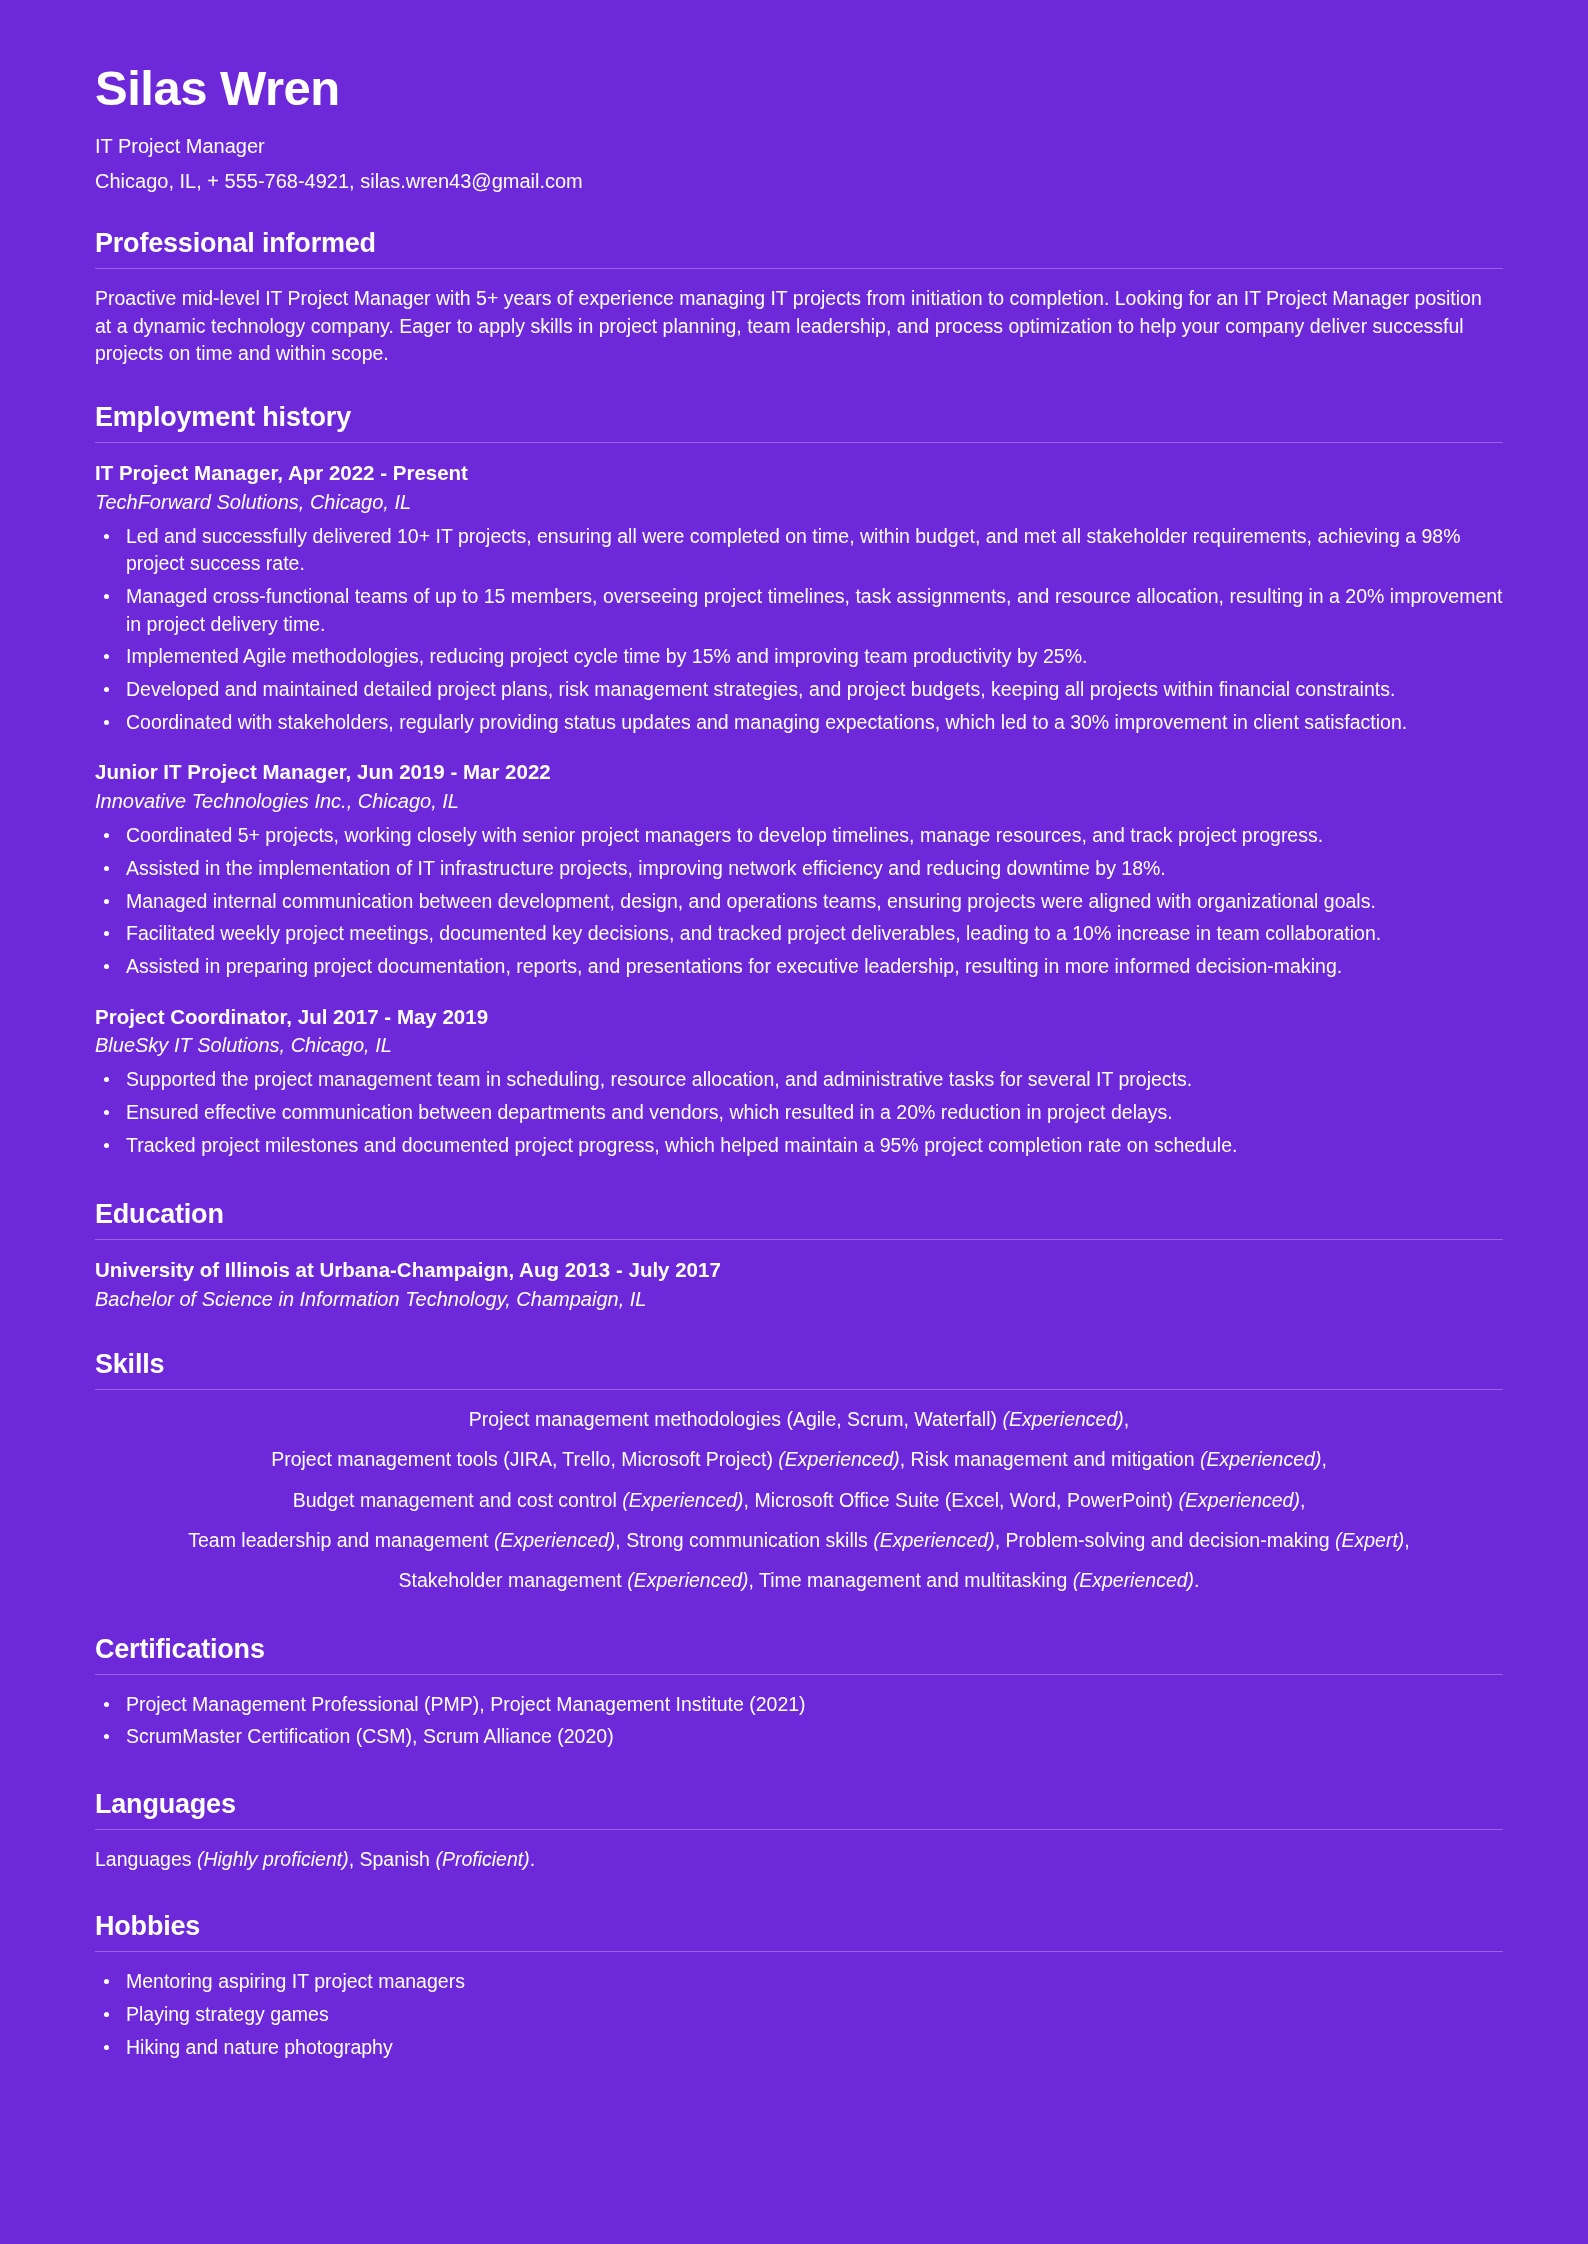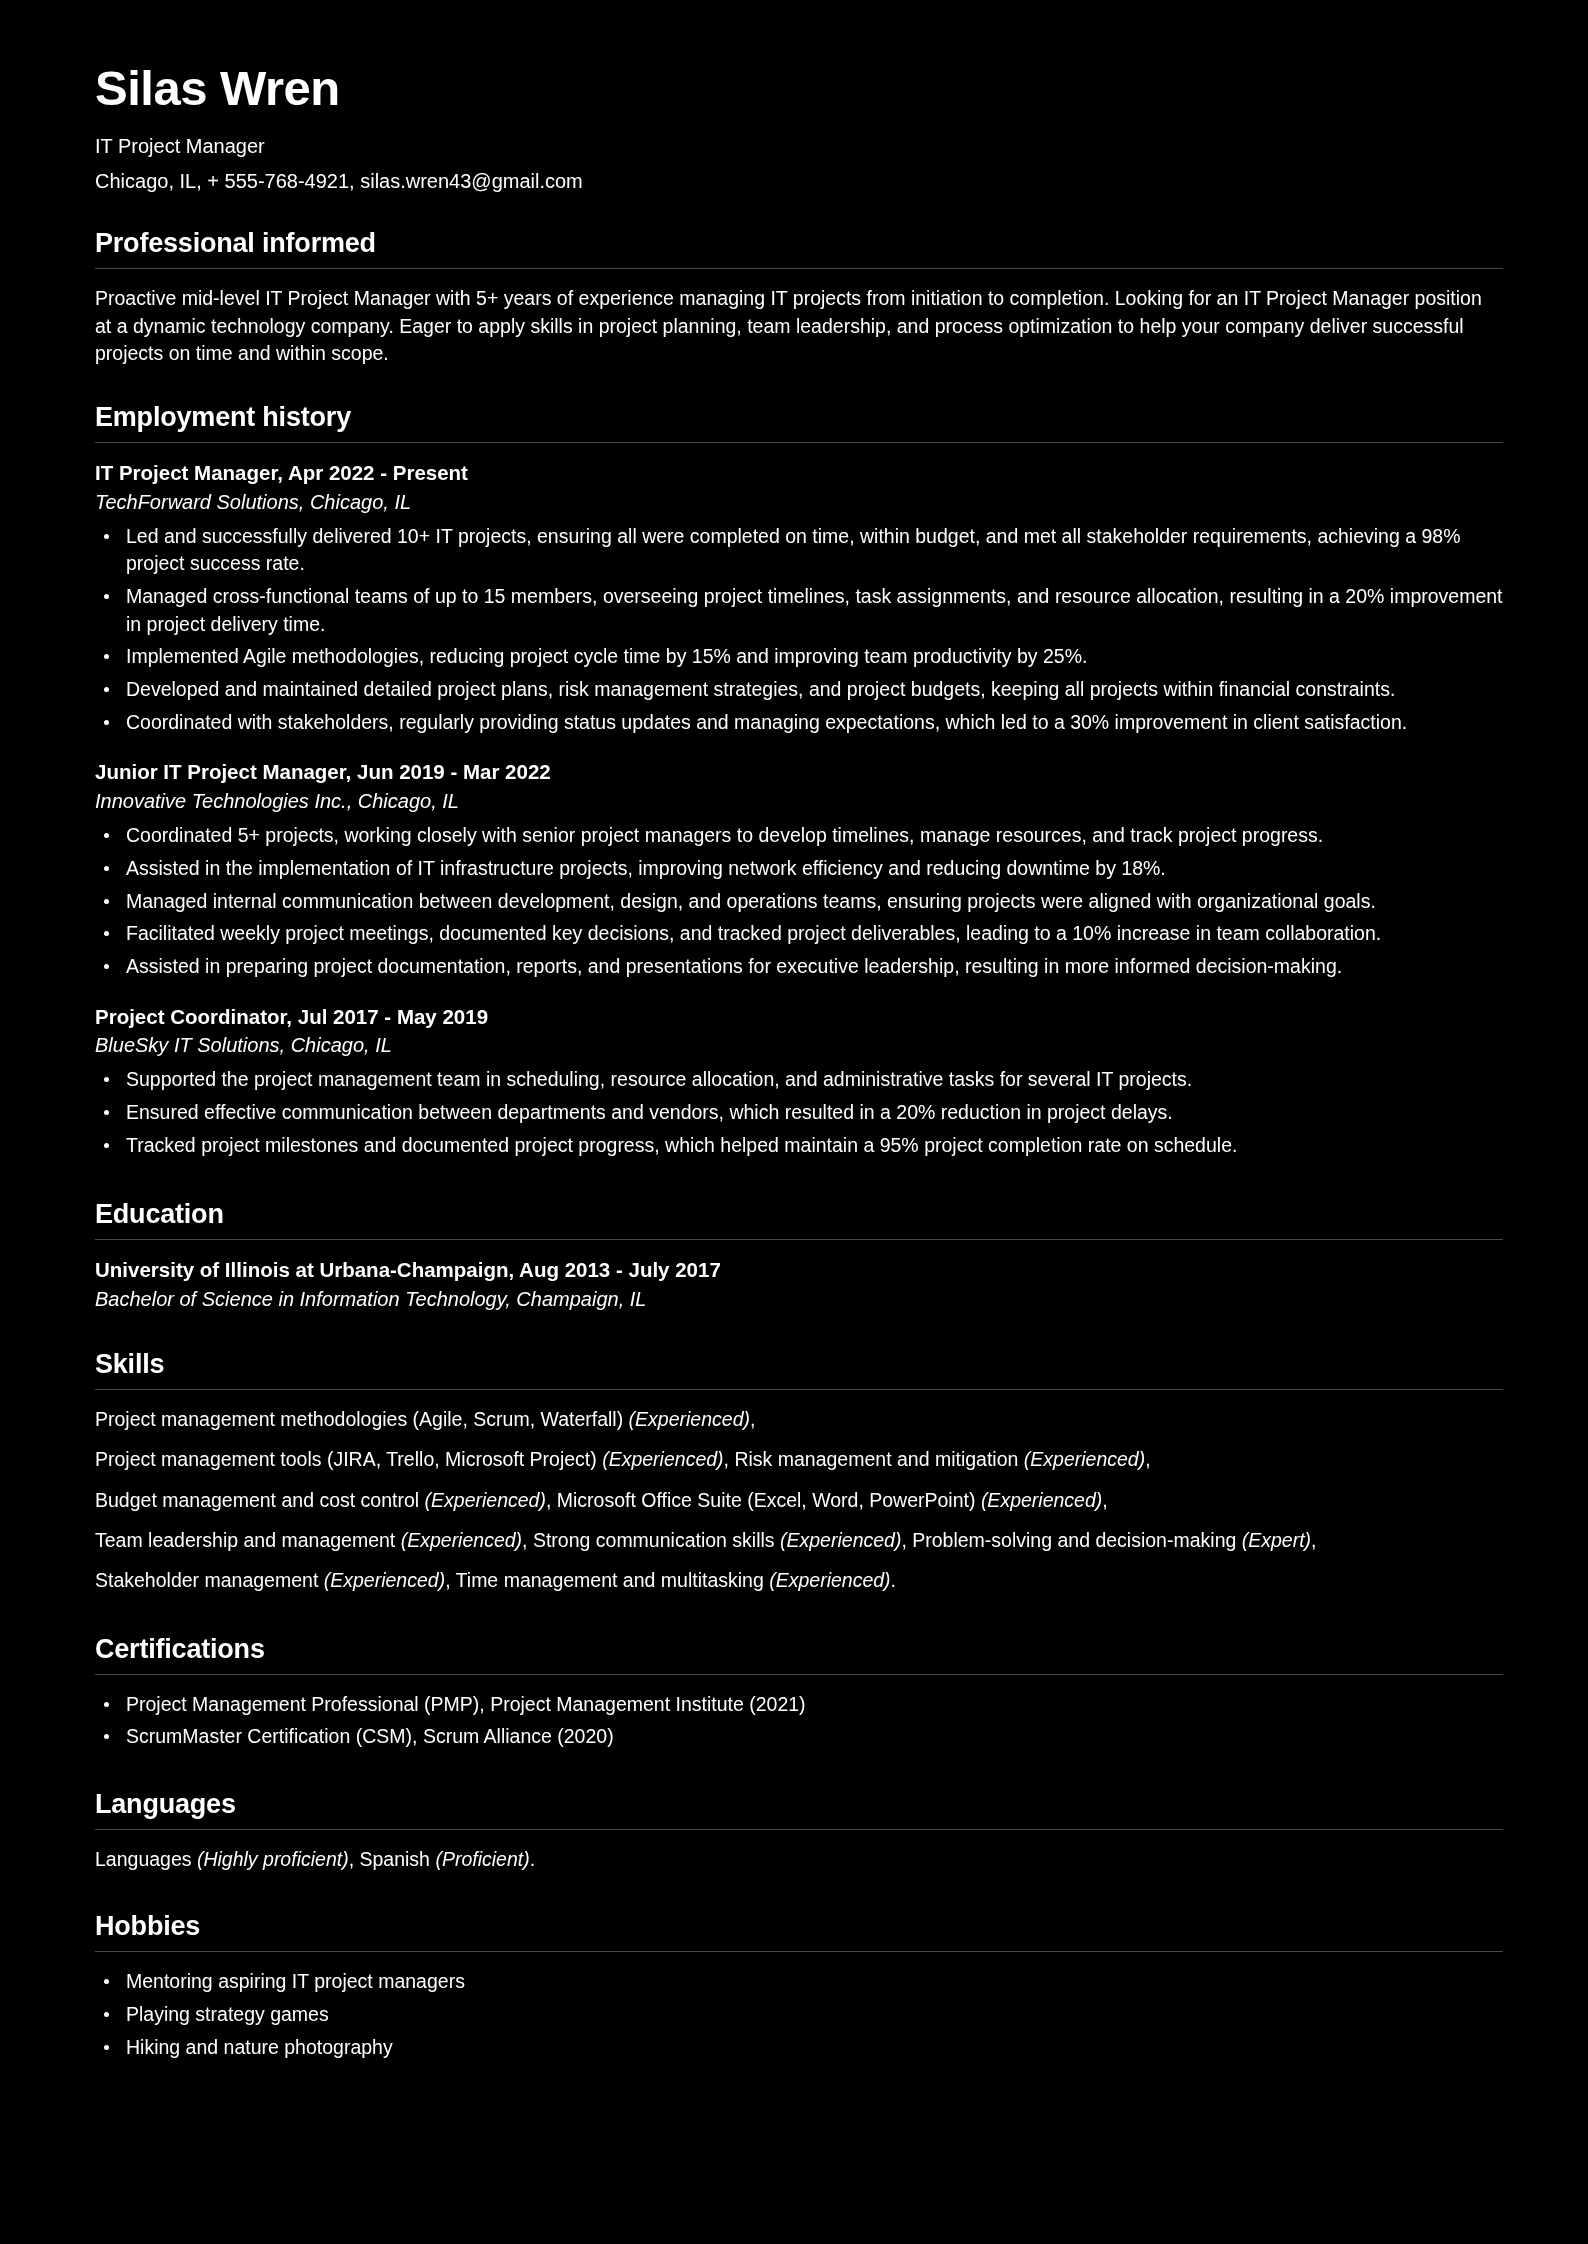--- a/index.html
+++ b/index.html
@@ -10,21 +10,21 @@
   body {
     width: 1588px;
     height: 2244px;
     font-family: "Liberation Sans", sans-serif;
     color: #ffffff;
     -webkit-font-smoothing: antialiased;
   }
   .page {
     width: 1588px;
     height: 2244px;
-    background: #000000;
+    background: #6d28d9;
     box-sizing: border-box;
     padding: 62px 70px 0 95px;
     position: relative;
   }
   .content {
     width: 1408px;
   }
 
   
   .name {
@@ -119,20 +119,21 @@
     font-size: 20px;
     font-style: italic;
     line-height: 1.35;
   }
 
   
   .skill-line {
     font-size: 19.5px;
     line-height: 1.35;
     margin-bottom: 14px;
+    text-align: center;
   }
   .skill-line:last-child { margin-bottom: 0; }
   .skill-level { font-style: italic; }
 
   
   .lang-line {
     font-size: 19.5px;
     line-height: 1.4;
   }
 

